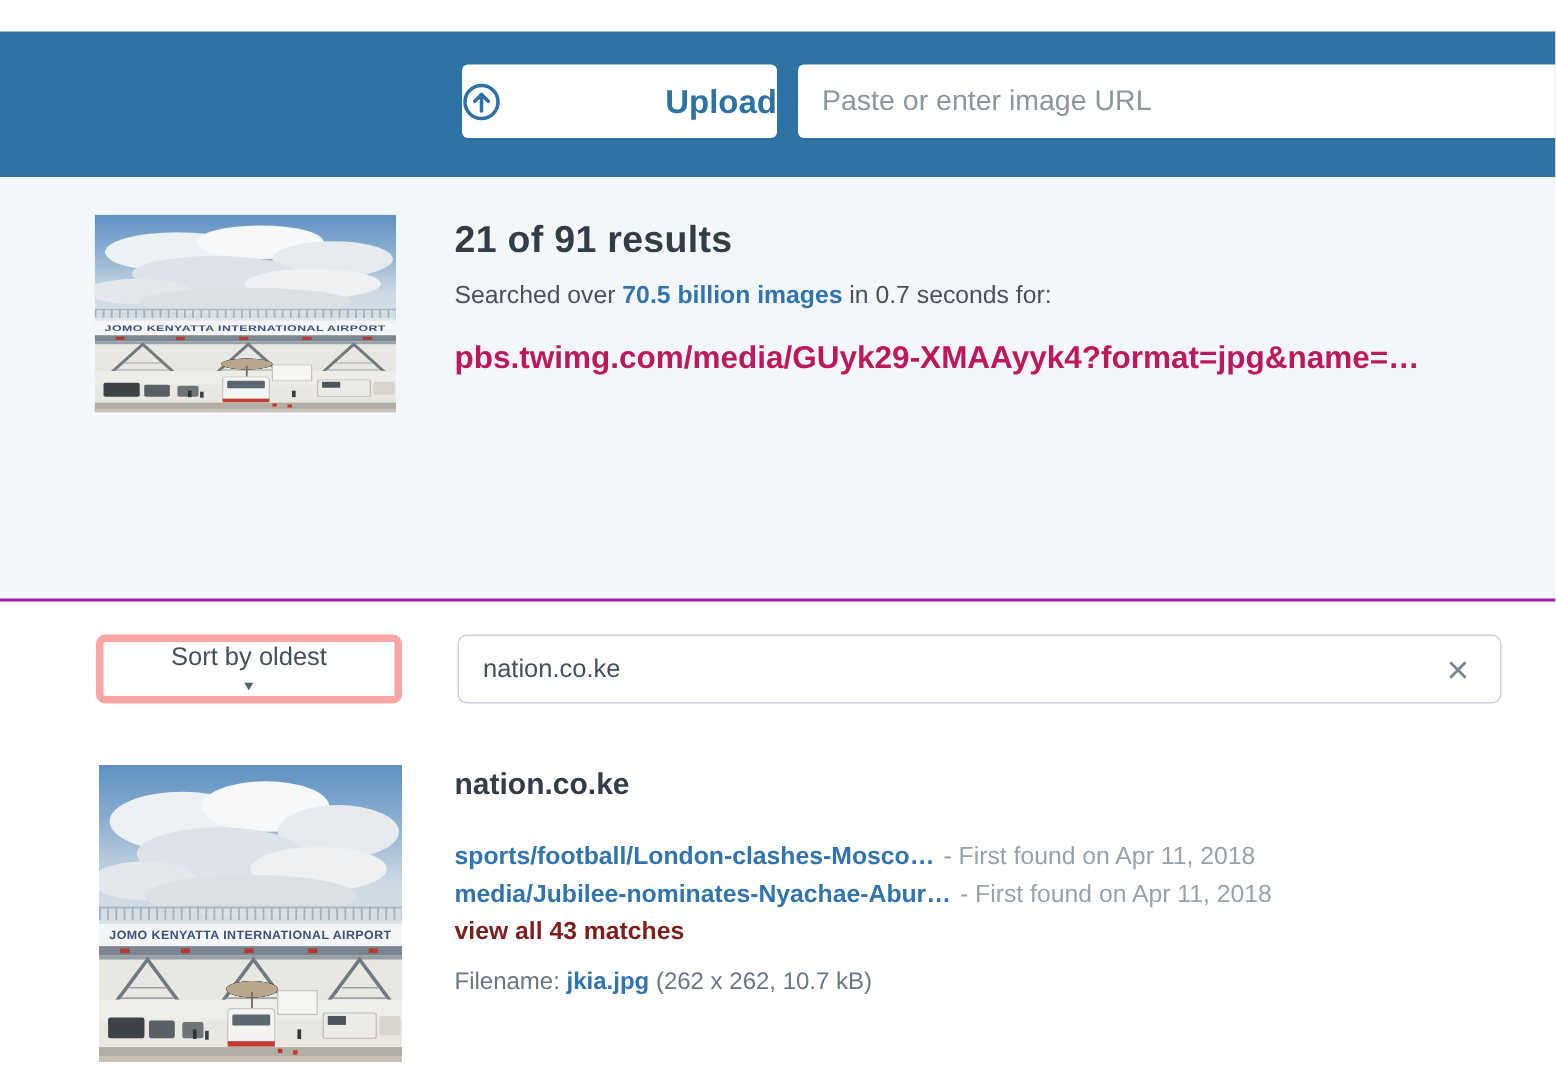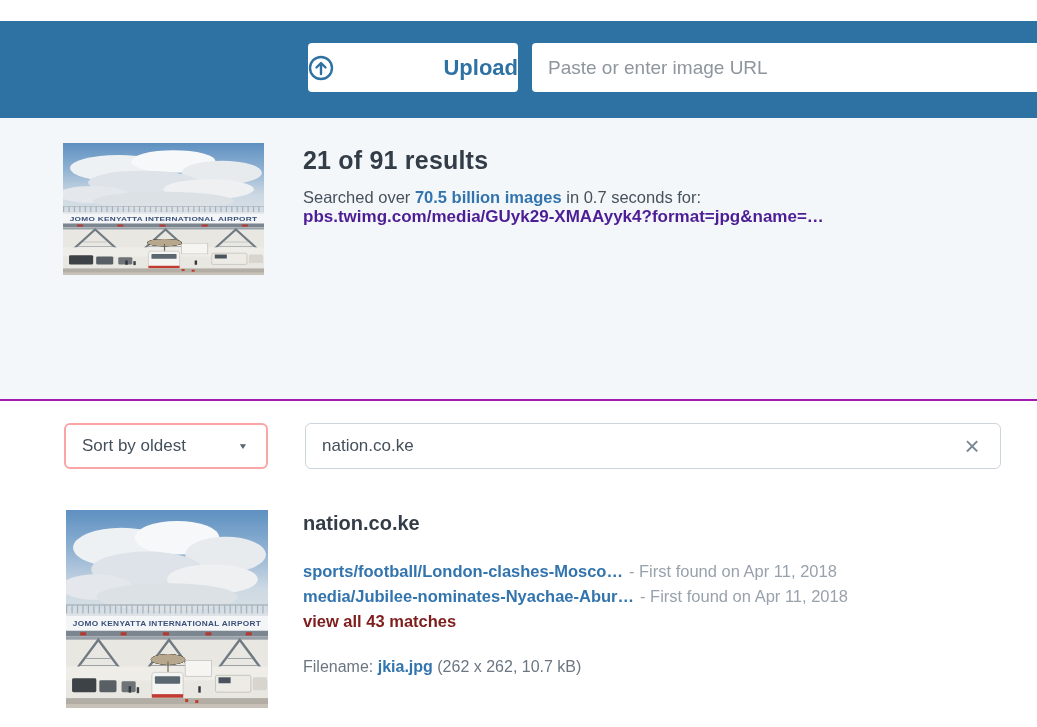--- a/index.html
+++ b/index.html
@@ -46,29 +46,29 @@
     overflow: hidden; cursor: pointer;
   }
   .summary-text { position: absolute; left: 303px; top: 28px; }
   .summary-title {
     font-size: 25px; font-weight: 700; color: #333d47; letter-spacing: 0.2px;
   }
   .summary-line { margin-top: 13px; font-size: 16.5px; color: #46515c; }
   .summary-line a, .link-blue { color: #3274ad; text-decoration: none; }
   .summary-link { font-weight: 700; cursor: pointer; }
   .query-url {
-    margin-top: 0; font-size: 17px; font-weight: 700; color: #4c1d95; cursor: pointer;
+    margin-top: 20px; font-size: 21px; font-weight: 700; color: #be185d; cursor: pointer;
   }
 
   
   .sort-select {
     position: absolute; left: 64px; top: 423px; width: 204px; height: 46px;
-    background: #ffffff; border: 2px solid #fca5a5; border-radius: 6px;
+    background: #ffffff; border: 5px solid #fca5a5; border-radius: 6px;
     display: flex; align-items: center; justify-content: space-between;
-    padding: 0 16px; cursor: pointer;
+    padding: 0 16px; cursor: pointer; flex-direction: column;
   }
   .sort-select .sort-label { font-size: 17px; color: #44505c; }
   .sort-select .caret { font-size: 14px; color: #5a646e; line-height: 1; }
   .filter-box {
     position: absolute; left: 305px; top: 423px; width: 696px; height: 46px;
     background: #ffffff; border: 1px solid #ccd4dc; border-radius: 6px;
   }
   .filter-input {
     position: absolute; left: 0; top: 0; width: 100%; height: 100%;
     border: none; background: transparent; outline: none;
@@ -86,21 +86,21 @@
     position: absolute; left: 66px; top: 510px; width: 202px; height: 198px;
     overflow: hidden; cursor: pointer;
   }
   .result-body { position: absolute; left: 303px; top: 512px; width: 640px; }
   .result-domain { font-size: 20px; font-weight: 700; color: #333d47; }
   .match-list { margin-top: 24px; }
   .match-row { font-size: 16.5px; line-height: 25px; white-space: nowrap; }
   .match-link { color: #3274ad; font-weight: 700; text-decoration: none; cursor: pointer; }
   .match-meta { color: #98a2ac; margin-left: 6px; }
   .view-all { font-size: 16.5px; line-height: 25px; color: #7f1d1d; font-weight: 700; cursor: pointer; }
-  .filename-row { margin-top: 24px; font-size: 16px; color: #6b7682; }
+  .filename-row { margin-top: 12px; font-size: 16px; color: #6b7682; }
   .filename-link { color: #3274ad; font-weight: 700; cursor: pointer; }
   .filename-meta { color: #6b7682; }
 </style>
 </head>
 <body>
 
 <svg width="0" height="0" style="position:absolute" aria-hidden="true">
   <defs>
     <linearGradient id="skyGrad" x1="0" y1="0" x2="0" y2="1">
       <stop offset="0" stop-color="#5e90c1"></stop>

